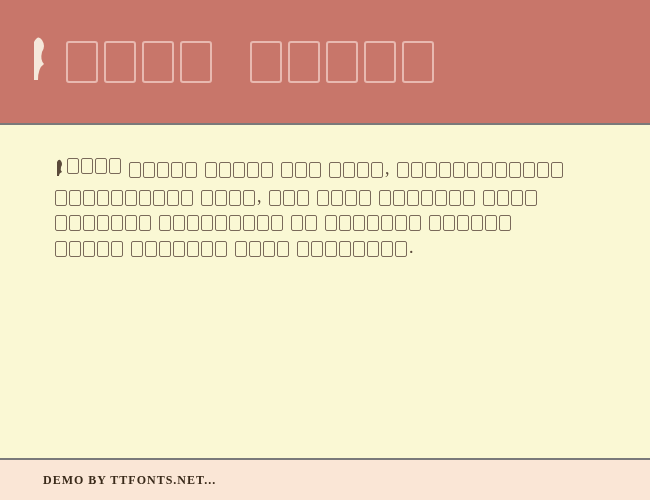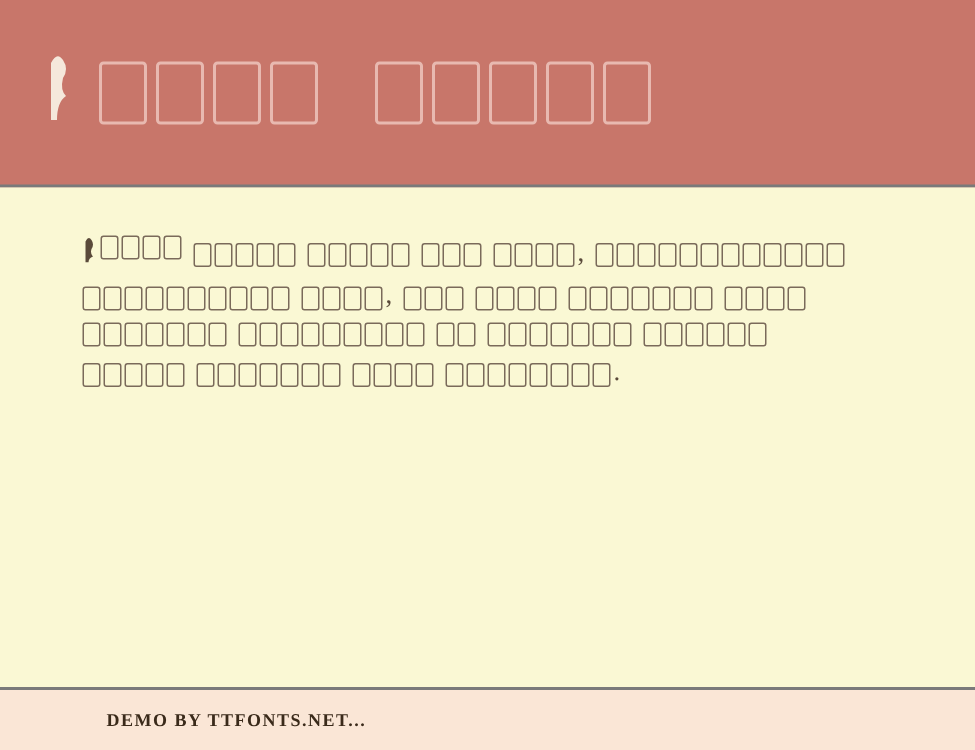--- a/index.html
+++ b/index.html
@@ -76,21 +76,20 @@
   font-size: 18px;
   margin-left: -6px;
   margin-right: 6px;
 }
 .footer {
   height: 40px;
   display: flex;
   align-items: center;
   padding-left: 43px;
   background: #fae6d6;
-  margin-left: 28px;
 }
 .footer-text {
   color: #3a2a1a;
   font-size: 12px;
   font-weight: bold;
   letter-spacing: 1px;
 }
 </style>
 </head>
 <body>

